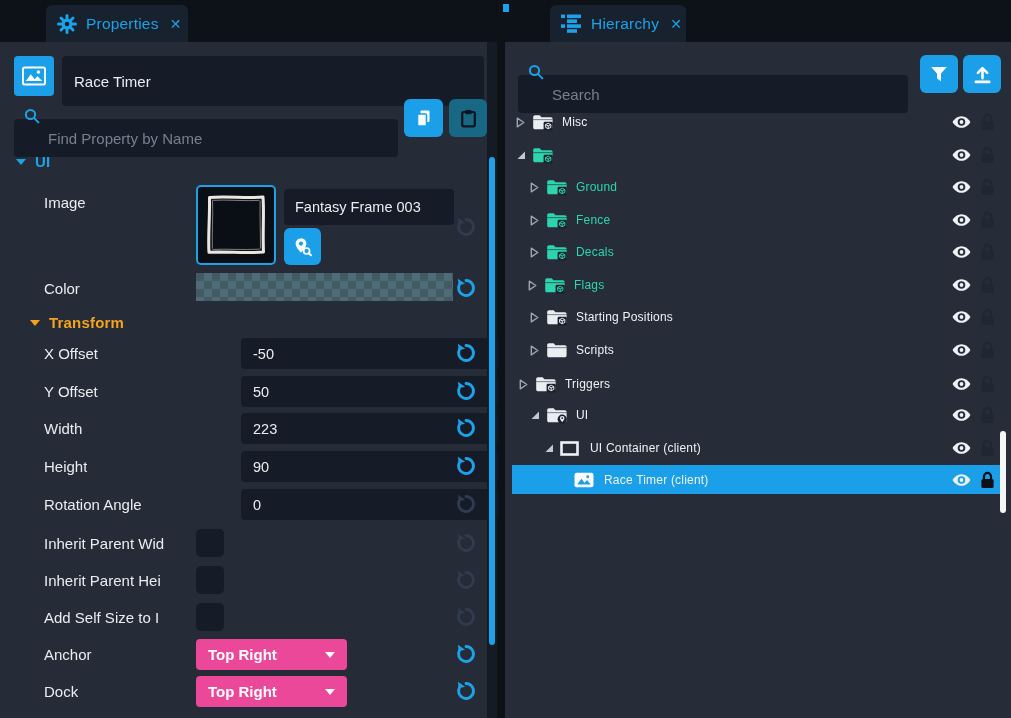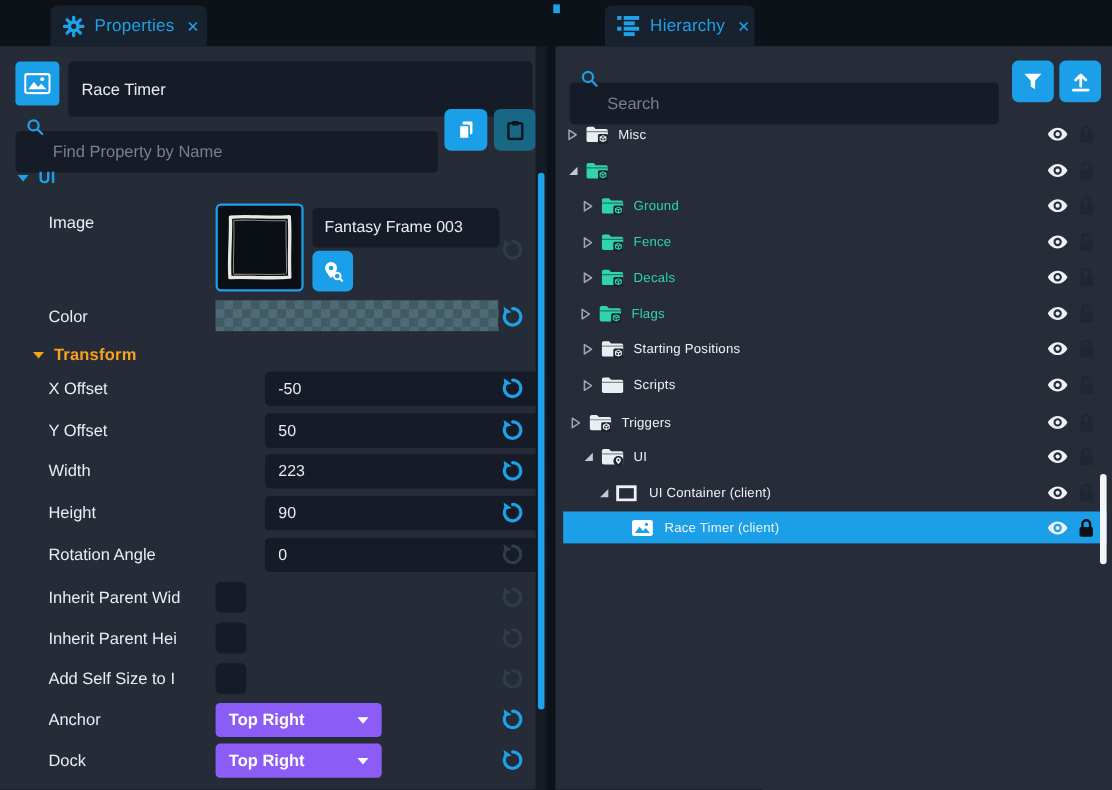--- a/index.html
+++ b/index.html
@@ -68,21 +68,21 @@
 
   #color-swatch { position:absolute; left:196px; top:273px; width:257px; height:28px; cursor:pointer;
     background-color:#415a64;
     background-image:
       linear-gradient(45deg,#4e6b77 25%,transparent 25%,transparent 75%,#4e6b77 75%),
       linear-gradient(45deg,#4e6b77 25%,transparent 25%,transparent 75%,#4e6b77 75%);
     background-size:16px 16px; background-position:0 0,8px 8px; }
 
   .prop-input { position:absolute; left:196px; width:257px; height:31px; padding:0 12px; font-size:14.5px;margin-left:45px; }
   .checkbox { position:absolute; left:196px; width:28px; height:28px; background:#161c27; border-radius:5px; cursor:pointer; }
-  .dropdown { position:absolute; left:196px; width:151px; height:31px; background:#8b5cf6; border-radius:4px;
+  .dropdown { position:absolute; left:196px; width:151px; height:31px; background:#ec4899; border-radius:4px;
               display:flex; align-items:center; padding:0 12px; cursor:pointer; }
   .dropdown .dd-label { color:#fff; font-size:15px; font-weight:bold; flex:1; }
   .dd-caret { width:0; height:0; border-left:5.5px solid transparent; border-right:5.5px solid transparent; border-top:6.5px solid #fff; }
 
   #props-scroll-track { position:absolute; left:487px; top:42px; width:10px; height:676px; background:#151b25; }
   #props-scroll-thumb { position:absolute; left:489px; top:157px; width:6px; height:488px; background:#1da1e8; border-radius:3px; cursor:pointer; }
 
   
   #hier-search-wrap { position:absolute; left:518px; top:55px; width:390px; height:38px; }
   #filter-btn { left:920px; top:55px; width:38px; height:38px; }

